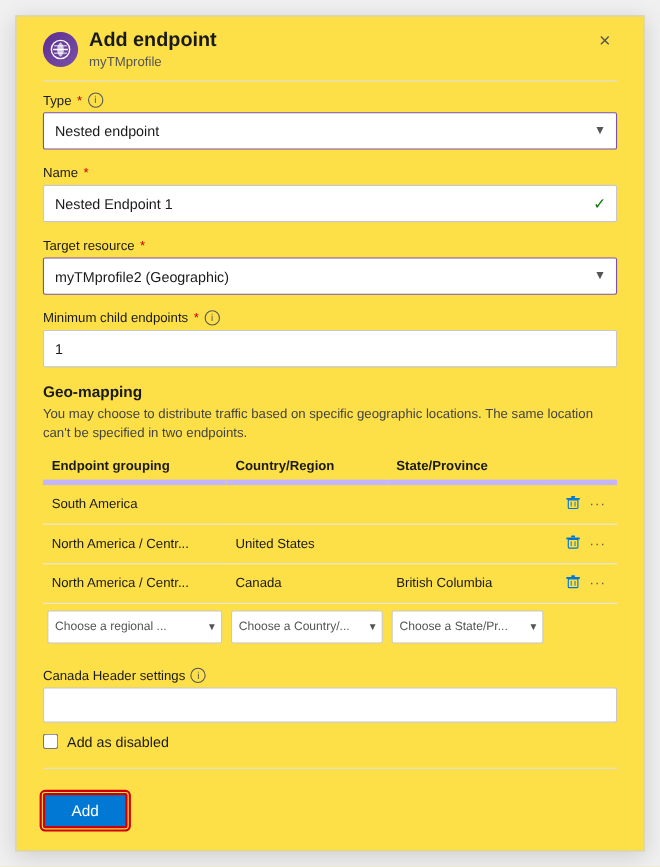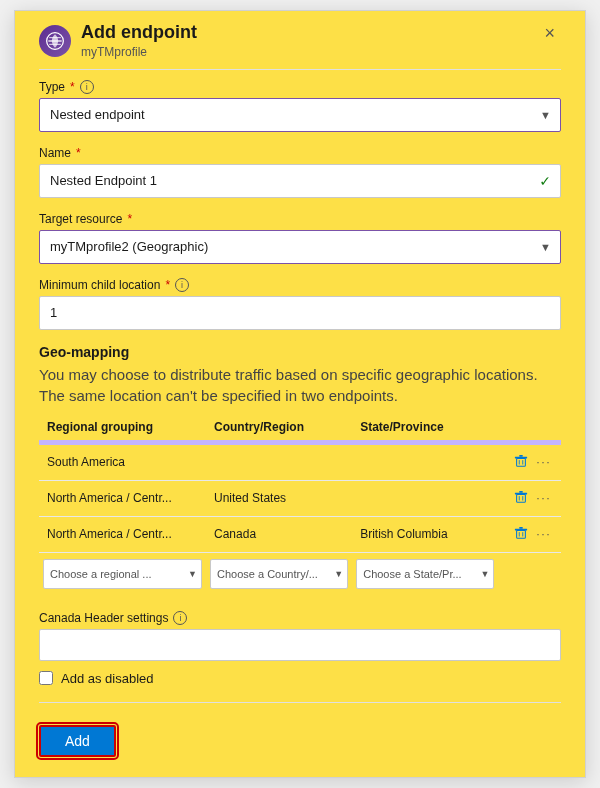--- a/index.html
+++ b/index.html
@@ -143,21 +143,21 @@
     }
 
     .geo-mapping-section { margin-top: 4px; }
     .geo-mapping-title {
       font-size: 14px;
       font-weight: 600;
       color: #1a1a1a;
       margin-bottom: 4px;
     }
     .geo-mapping-desc {
-      font-size: 15px;
+      font-size: 12px;
       color: #444;
       margin-bottom: 10px;
       line-height: 1.4;
     }
 
     .geo-table {
       width: 100%;
       border-collapse: collapse;
     }
     .geo-table th {
@@ -347,35 +347,35 @@
     <div class="select-wrapper">
       <select class="select-field">
         <option>myTMprofile2 (Geographic)</option>
       </select>
       <span class="select-arrow">▼</span>
     </div>
   </div>
 
   <div class="field-group">
     <div class="section-label">
-      <span>Minimum child location</span>
+      <span>Minimum child endpoints</span>
       <span class="required-star">*</span>
       <span class="info-icon">i</span>
     </div>
     <input type="text" class="text-input" value="1" style="">
   </div>
 
   <div class="geo-mapping-section">
     <div class="geo-mapping-title">Geo-mapping</div>
     <div class="geo-mapping-desc">You may choose to distribute traffic based on specific geographic locations. The same location can't be specified in two endpoints.</div>
 
     <table class="geo-table">
       <thead>
         <tr>
-          <th class="col-regional">Regional grouping</th>
+          <th class="col-regional">Endpoint grouping</th>
           <th class="col-country">Country/Region</th>
           <th class="col-state">State/Province</th>
           <th class="col-actions"></th>
         </tr>
       </thead>
       <tbody>
 
         <tr class="table-row">
           <td class="col-regional">South America</td>
           <td class="col-country"></td>

